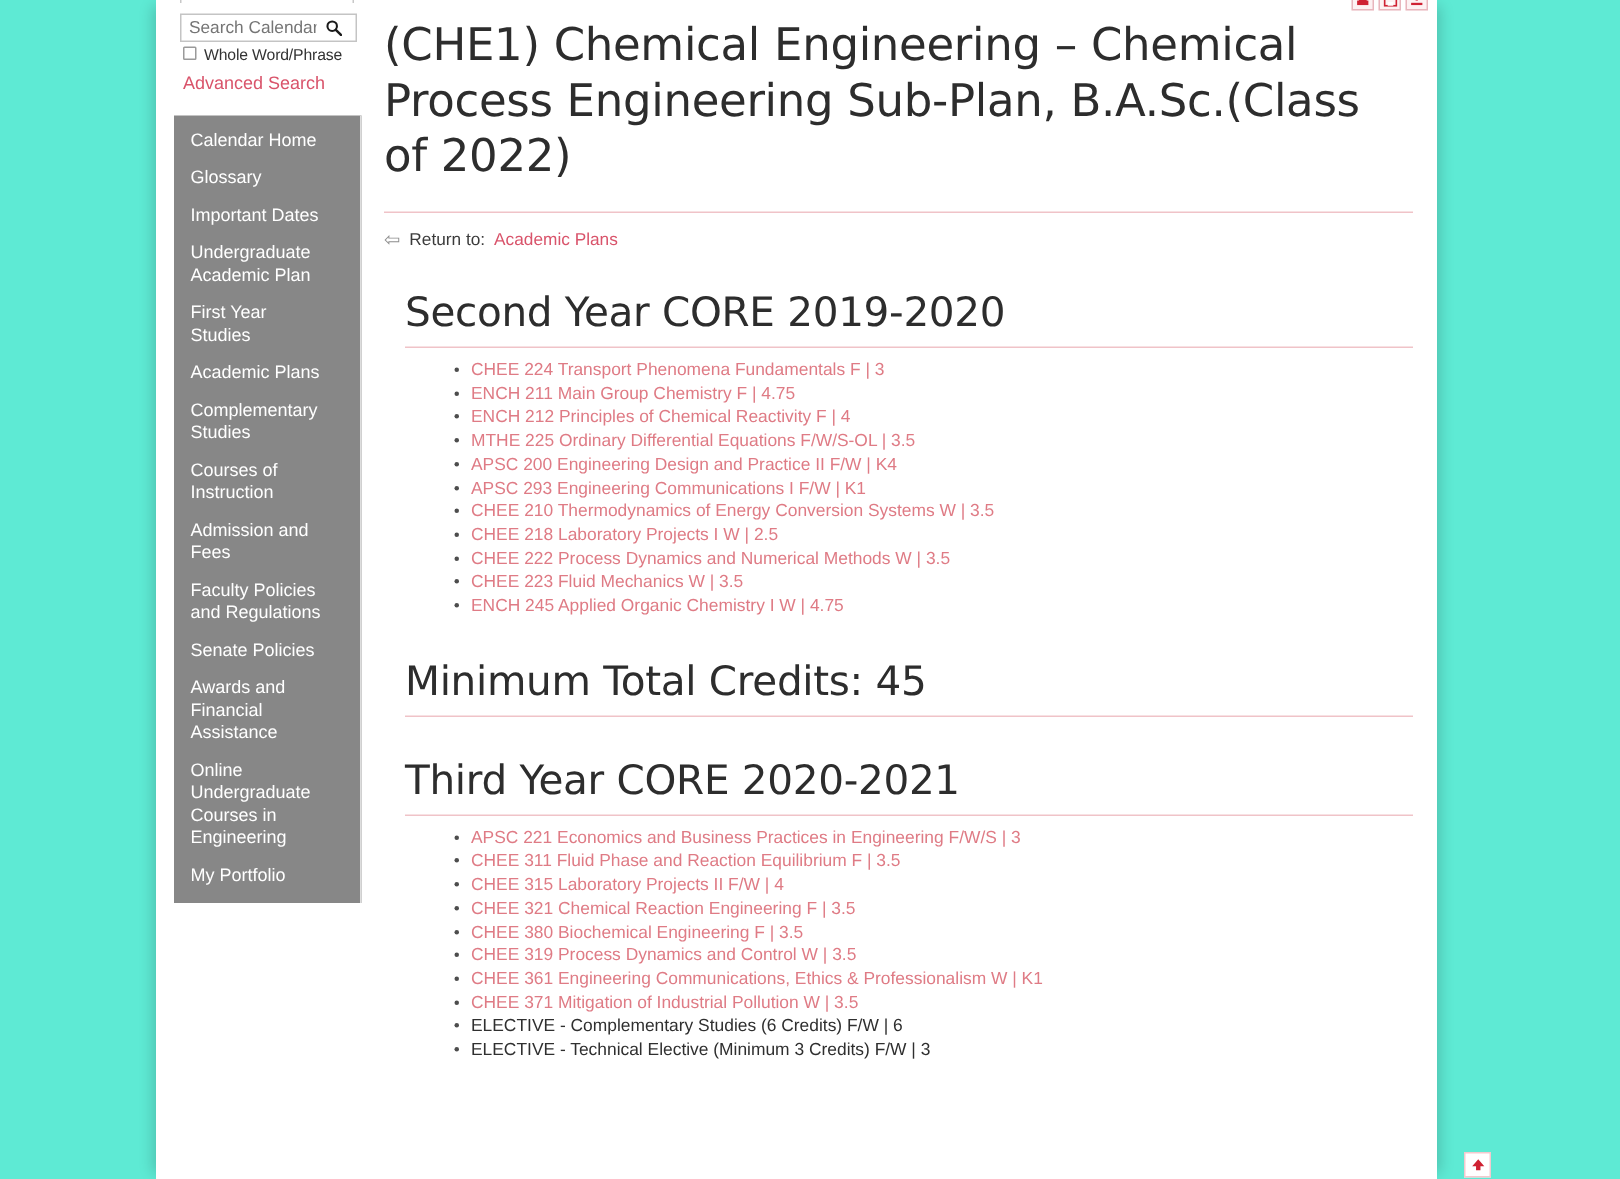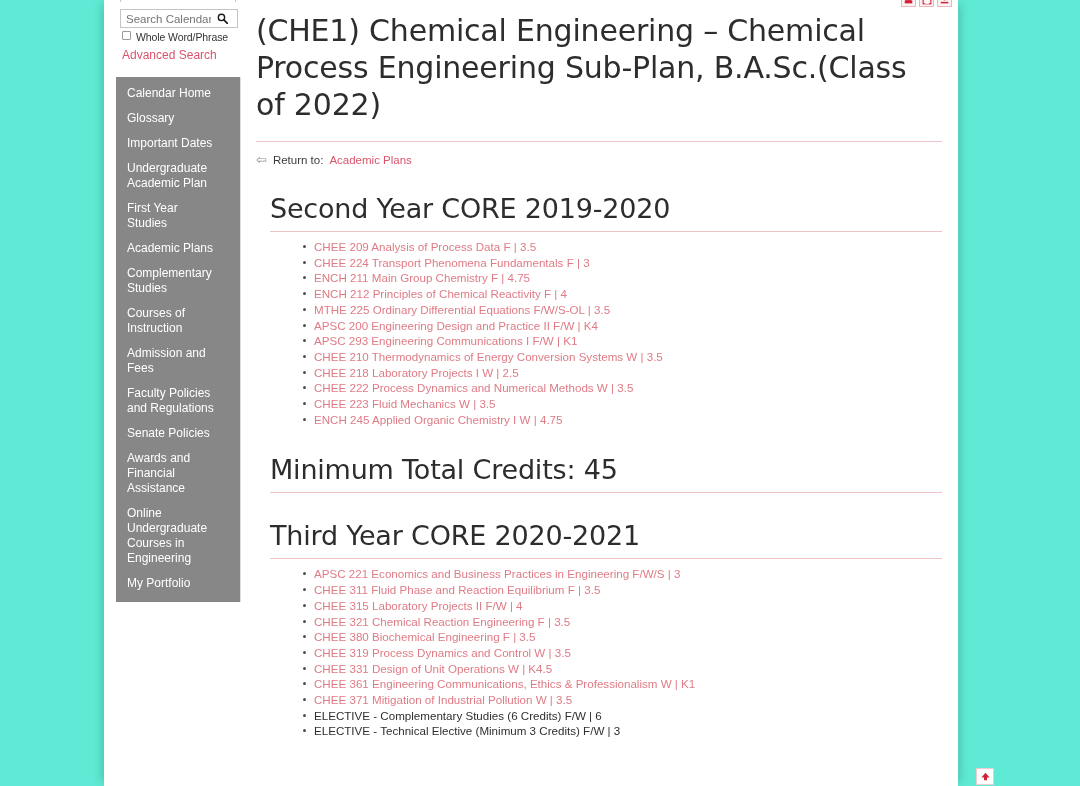--- a/index.html
+++ b/index.html
@@ -301,21 +301,20 @@
 
       <div class="return-row">
         <span class="back-arrow">⇦</span>
         <span>Return to:</span>
         <a class="return-link">Academic Plans</a>
       </div>
 
       <h2 class="section-head">Second Year CORE 2019-2020</h2>
       <div class="section-rule"></div>
       <ul class="course-list">
-        <li>CHEE 209 Analysis of Process Data F | 3.5</li>
         <li>CHEE 224 Transport Phenomena Fundamentals F | 3</li>
         <li>ENCH 211 Main Group Chemistry F | 4.75</li>
         <li>ENCH 212 Principles of Chemical Reactivity F | 4</li>
         <li>MTHE 225 Ordinary Differential Equations F/W/S-OL | 3.5</li>
         <li>APSC 200 Engineering Design and Practice II F/W | K4</li>
         <li>APSC 293 Engineering Communications I F/W | K1</li>
         <li>CHEE 210 Thermodynamics of Energy Conversion Systems W | 3.5</li>
         <li>CHEE 218 Laboratory Projects I W | 2.5</li>
         <li>CHEE 222 Process Dynamics and Numerical Methods W | 3.5</li>
         <li>CHEE 223 Fluid Mechanics W | 3.5</li>
@@ -327,21 +326,20 @@
 
       <h2 class="section-head">Third Year CORE 2020-2021</h2>
       <div class="section-rule"></div>
       <ul class="course-list">
         <li>APSC 221 Economics and Business Practices in Engineering F/W/S | 3</li>
         <li>CHEE 311 Fluid Phase and Reaction Equilibrium F | 3.5</li>
         <li>CHEE 315 Laboratory Projects II F/W | 4</li>
         <li>CHEE 321 Chemical Reaction Engineering F | 3.5</li>
         <li>CHEE 380 Biochemical Engineering F | 3.5</li>
         <li>CHEE 319 Process Dynamics and Control W | 3.5</li>
-        <li>CHEE 331 Design of Unit Operations W | K4.5</li>
         <li>CHEE 361 Engineering Communications, Ethics &amp; Professionalism W | K1</li>
         <li>CHEE 371 Mitigation of Industrial Pollution W | 3.5</li>
         <li class="plain">ELECTIVE - Complementary Studies (6 Credits) F/W | 6</li>
         <li class="plain">ELECTIVE - Technical Elective (Minimum 3 Credits) F/W | 3</li>
       </ul>
 
     </div>
   </div>
 
   <div id="back-to-top">

